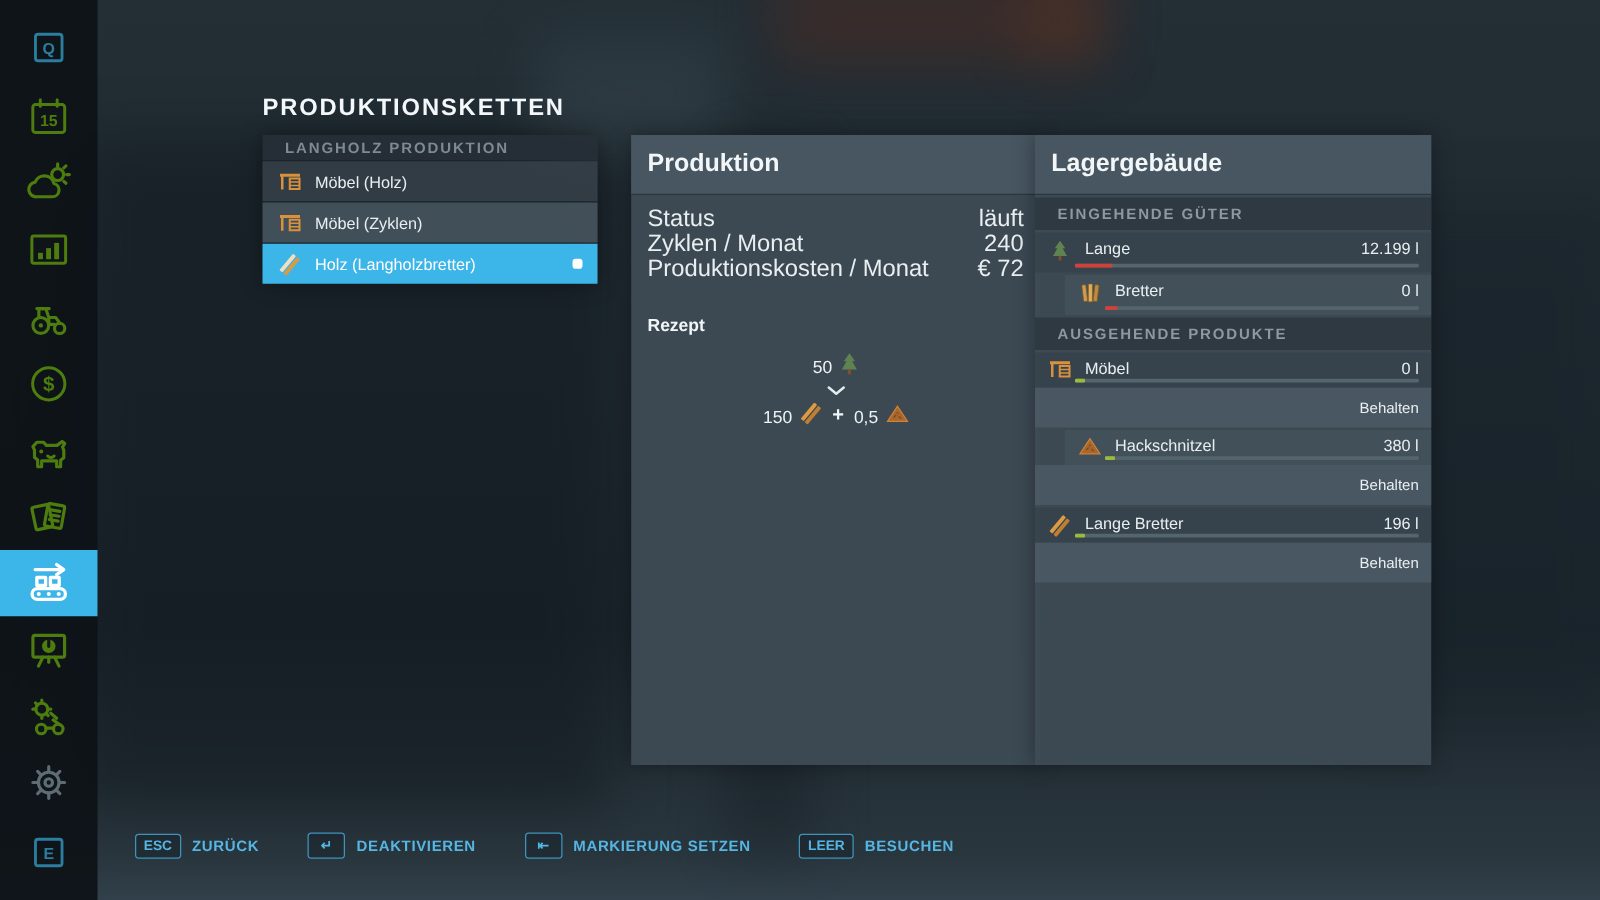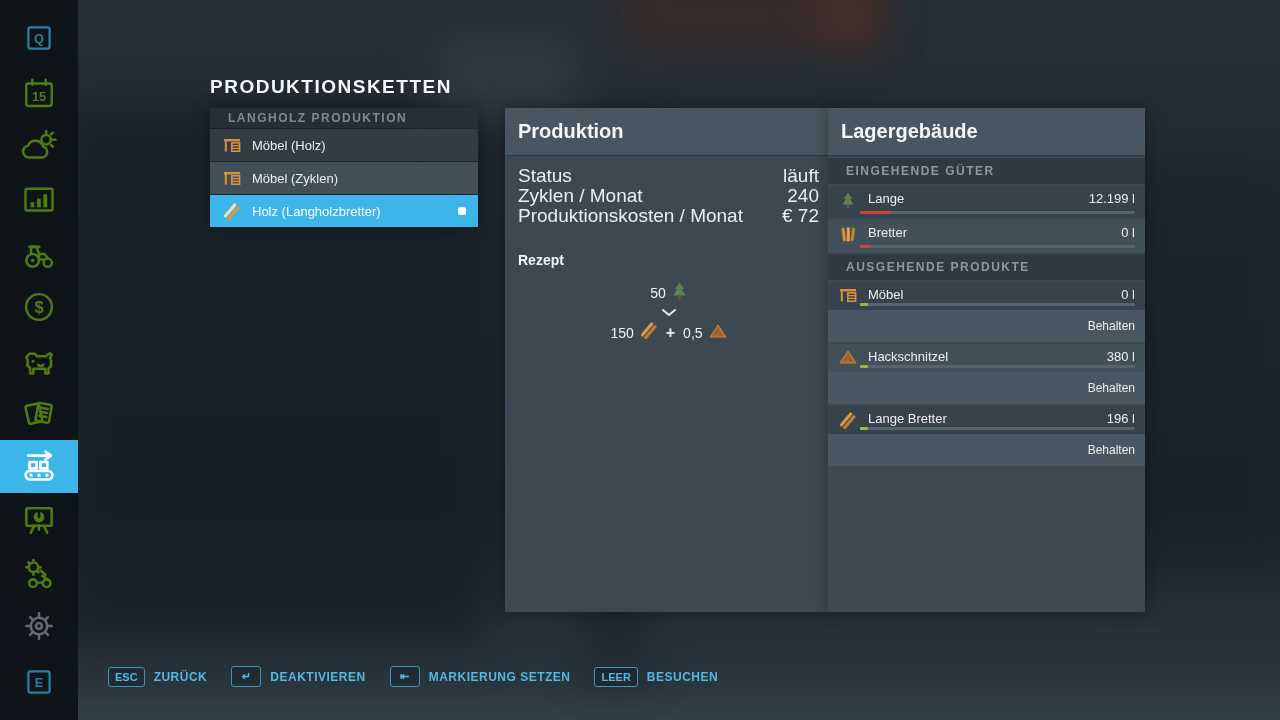--- a/index.html
+++ b/index.html
@@ -58,28 +58,28 @@
 
   
   .store-panel{left:828px;width:317px;}
   .section-bar{height:26px;margin-top:2px;background:rgba(45,57,65,.95);color:#8d989f;font-size:12px;font-weight:bold;letter-spacing:1.5px;display:flex;align-items:center;padding-left:18px;}
   .good{margin-top:2px;}
   .good-main{position:relative;display:flex;align-items:flex-start;padding:5px 10px 0 10px;gap:10px;color:#e9eff1;font-size:13px;}
   .good-main.h-in{height:27px;}
   .good-main.h-out{height:23px;}
   .good-main .grow{flex:1;}
   .bgA{background:rgba(55,67,76,.95);}
-  .bgB{background:rgba(66,81,90,.95);}
+  .bgB{background:rgba(66,81,90,.95);margin-left:24px;}
   .good-bar{position:absolute;left:32px;right:10px;bottom:4px;height:3px;background:#55656e;border-radius:1px;}
   .good-fill{height:3px;border-radius:1px;}
   .behalten{height:32px;background:rgba(74,89,99,.95);display:flex;align-items:center;justify-content:flex-end;padding-right:10px;color:#e9eff1;font-size:12px;}
   .gi{width:20px;display:flex;justify-content:center;margin-top:1px;}
 
   
-  .hotbar{position:absolute;left:108px;top:666px;display:flex;gap:24px;align-items:center;color:#55b6e3;}
+  .hotbar{position:absolute;left:108px;top:666px;display:flex;gap:39px;align-items:center;color:#55b6e3;}
   .hk{display:flex;align-items:center;gap:9px;cursor:pointer;}
   .hk-key{border:1px solid #3f93bd;border-radius:3px;min-width:16px;text-align:center;padding:3px 6px;font-size:11px;font-weight:bold;background:rgba(18,28,36,.35);}
   .hk-label{font-size:12px;font-weight:bold;letter-spacing:.5px;}
 </style>
 </head>
 <body>
 
 <div class="scene">
   <div class="blob b1"></div>
     <div class="blob b2"></div>

